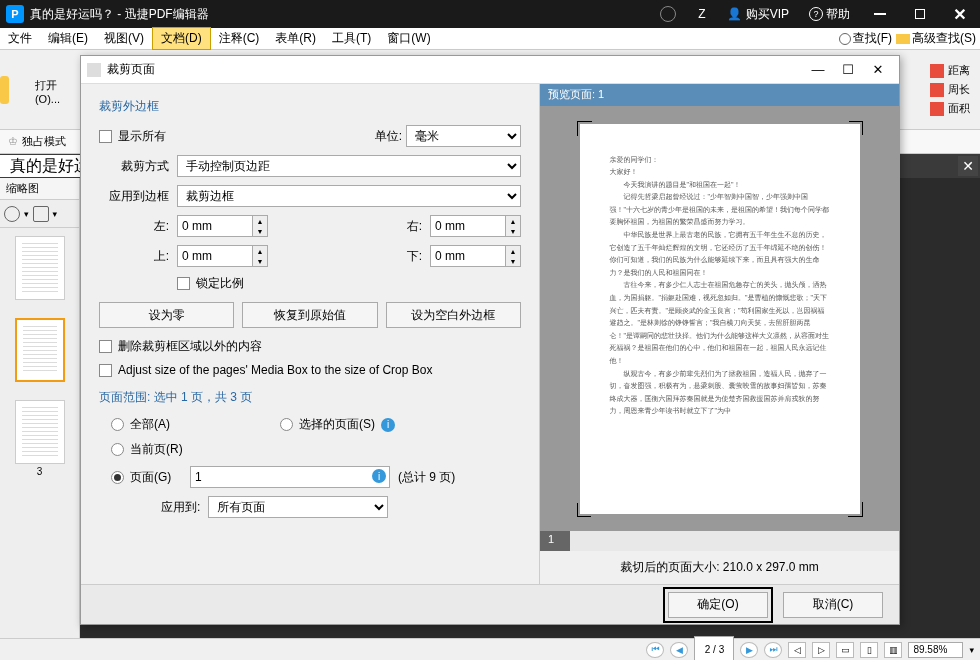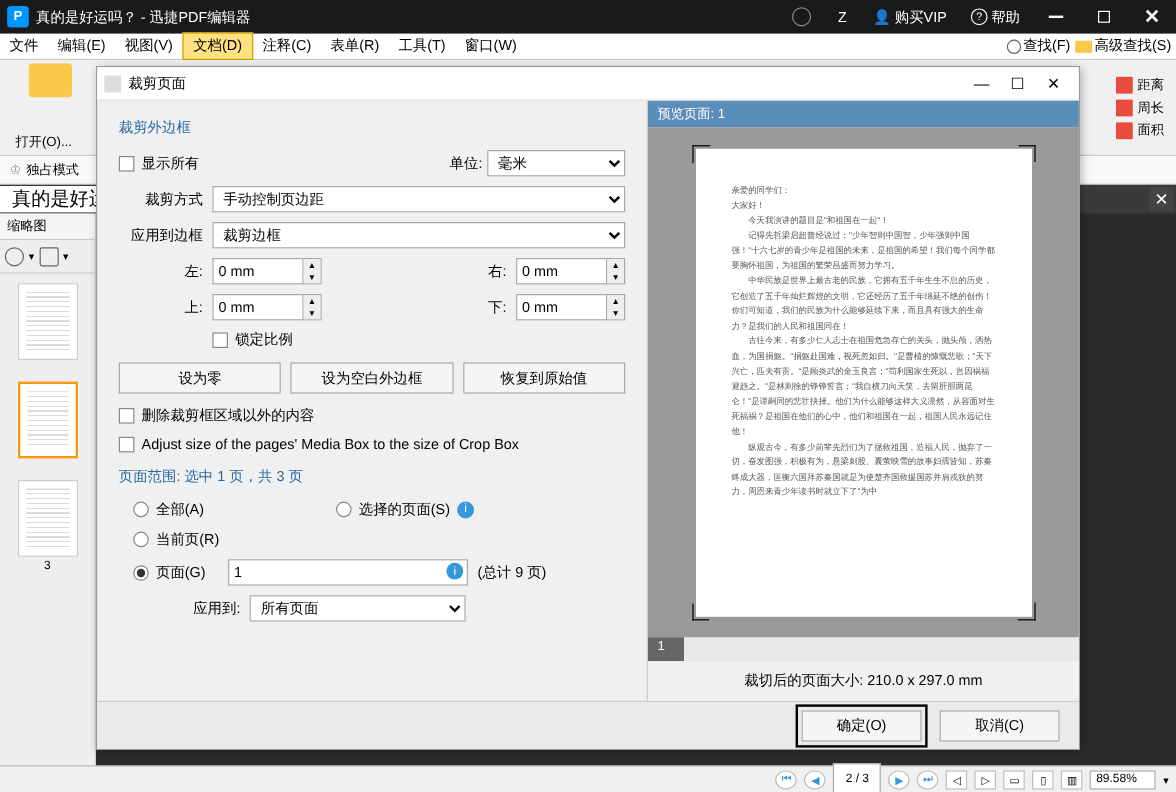--- a/index.html
+++ b/index.html
@@ -24,21 +24,21 @@
 .menubar { height: 22px; background: #fff; display: flex; align-items: center; font-size: 12px; border-bottom: 1px solid #ccc; }
 .menubar .item { padding: 2px 8px; }
 .menubar .item.active { background: #ffe17f; border: 1px solid #c9a000; }
 .menubar .right { margin-left: auto; display: flex; gap: 4px; padding-right: 4px; }
 .menubar .right .btn { display: flex; align-items: center; gap: 2px; }
 .menubar .right .mag { width: 12px; height: 12px; border: 1px solid #666; border-radius: 50%; position: relative; }
 .menubar .right .fold { width: 14px; height: 10px; background: #f9c846; }
 
 
 .toolbar { height: 80px; background: #f0f0f0; border-bottom: 1px solid #ccc; display: flex; }
-.toolbar .open { width: 60px; display: flex; flex-direction: column; align-items: flex-end; justify-content: center; gap: 26px; }
+.toolbar .open { width: 60px; display: flex; flex-direction: row; align-items: center; justify-content: center; gap: 26px; }
 .toolbar .folder { width: 36px; height: 28px; background: #f9c846; border-radius: 3px; }
 .toolbar .label { font-size: 11px; margin-top: 4px; }
 .toolbar .right-tools { margin-left: auto; display: flex; flex-direction: column; justify-content: center; padding-right: 10px; gap: 4px; font-size: 11px; }
 .toolbar .tool { display: flex; align-items: center; gap: 4px; }
 .toolbar .red-ic { width: 14px; height: 14px; background: #e74c3c; }
 
 
 .toolbar2 { height: 24px; background: #f8f8f8; border-bottom: 1px solid #ccc; display: flex; align-items: center; font-size: 11px; padding: 0 8px; }
 .toolbar2 .crown { color: #999; margin-right: 4px; }
 
@@ -286,22 +286,22 @@
           </div>
       </div>
 
       <div class="row" style="margin-left:78px">
         <span class="chk"></span>
         <span>锁定比例</span>
       </div>
 
       <div class="btn3">
         <button>设为零</button>
+        <button>恢复到原始值</button>
         <button>设为空白外边框</button>
-        <button>恢复到原始值</button>
       </div>
 
       <div class="row">
         <span class="chk"></span>
         <span>删除裁剪框区域以外的内容</span>
       </div>
       <div class="row">
         <span class="chk"></span>
         <span>Adjust size of the pages' Media Box to the size of Crop Box</span>
       </div>

